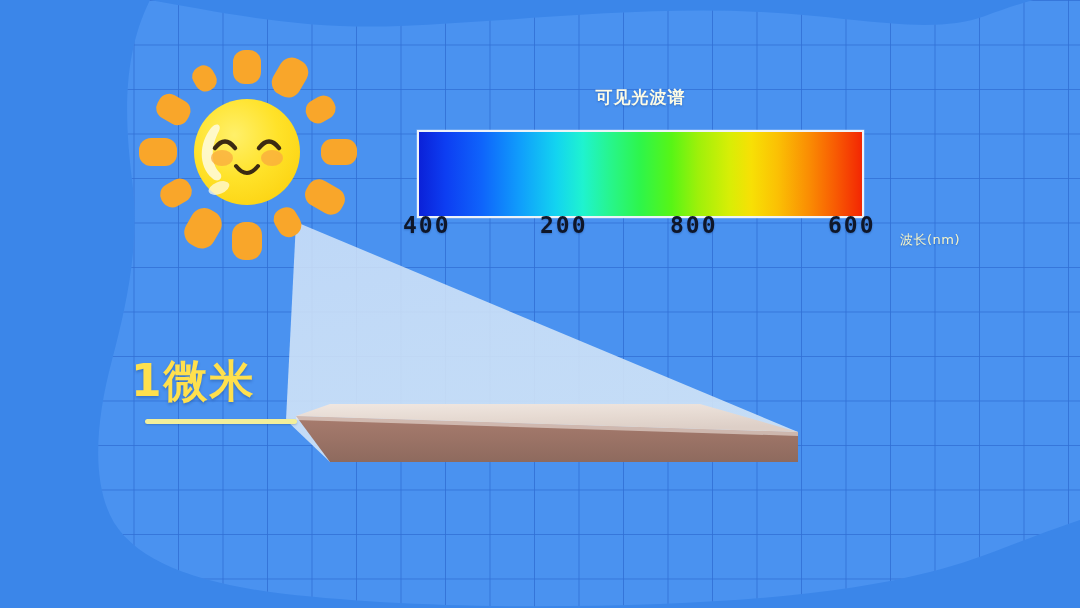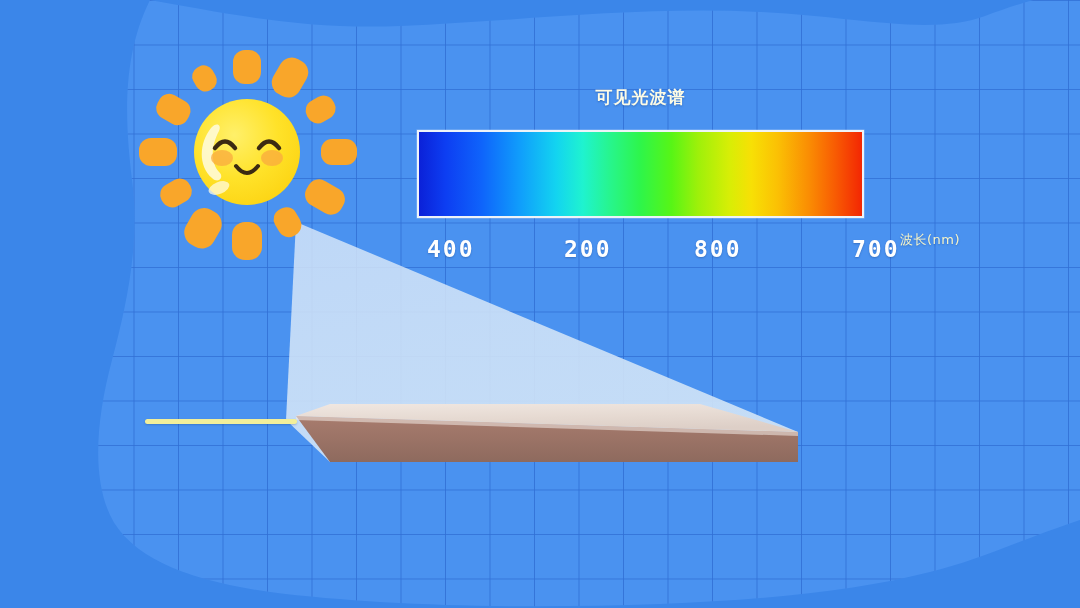--- a/index.html
+++ b/index.html
@@ -69,28 +69,27 @@
     color: #fdfce6;
     font-size: 17px;
     font-weight: 700;
     letter-spacing: 1px;
     text-shadow: 0 1px 2px rgba(10,40,100,.35);
     white-space: nowrap;
   }
 
   .tick {
     position: absolute;
-    top: 236px;
-    color: #ffffff;
+    top: 212px;
+    color: #0f172a;
     font-size: 23px;
     font-weight: 700;
     letter-spacing: 2px;
     font-family: "DejaVu Sans Mono", "Liberation Mono", monospace;
     text-shadow: 0 1px 2px rgba(10,40,100,.3);
-    margin-left: 24px;
   }
   .tick-400 { left: 403px; }
   .tick-500 { left: 540px; }
   .tick-600 { left: 670px; }
   .tick-700 { left: 828px; }
 
   .axis-unit {
     position: absolute;
     left: 900px;
     top: 231px;
@@ -254,19 +253,20 @@
 
   <div class="spectrum-title">可见光波谱</div>
 
   <div class="spectrum-wrap">
     <div class="spectrum-bar"></div>
   </div>
 
   <div class="tick tick-400">400</div>
   <div class="tick tick-500">200</div>
   <div class="tick tick-600">800</div>
-  <div class="tick tick-700">700</div>
+  <div class="tick tick-700">600</div>
 
   <div class="axis-unit">波长(nm)</div>
 
+  <div class="micron-label">1微米</div>
   <div class="micron-rule"></div>
 
 </div>
 
 </body></html>

